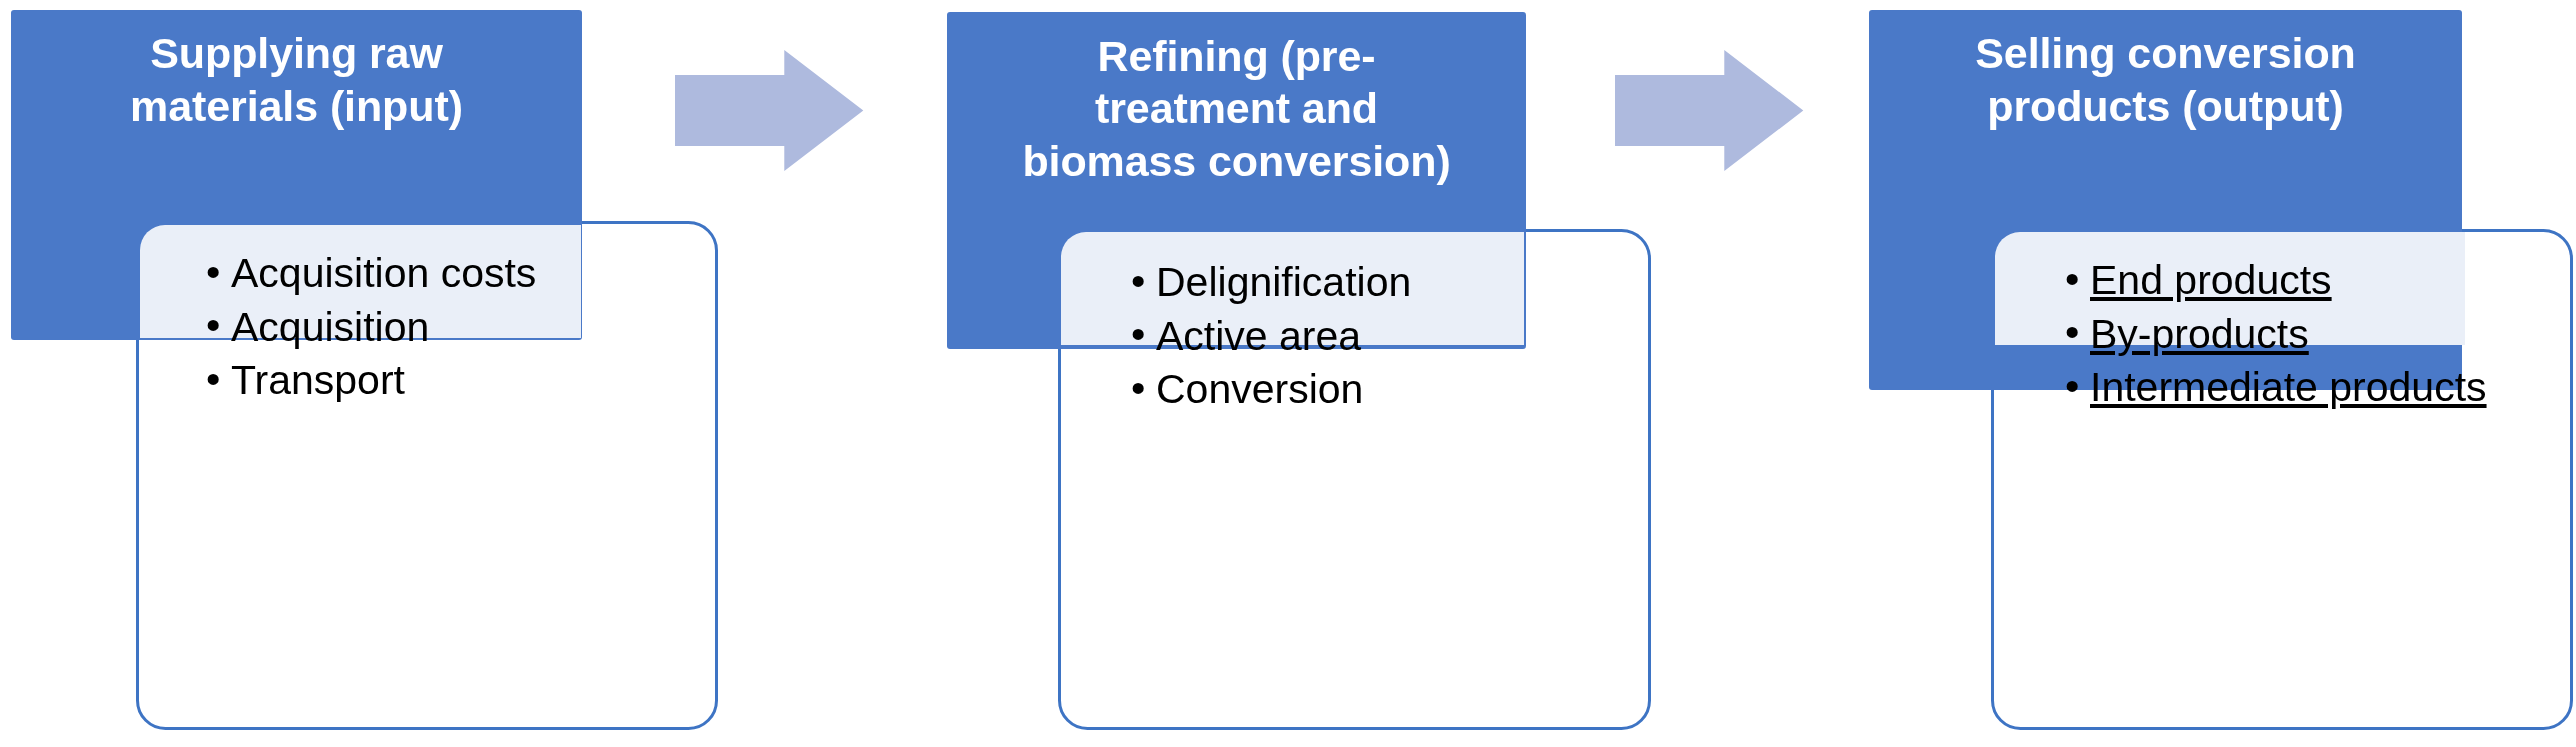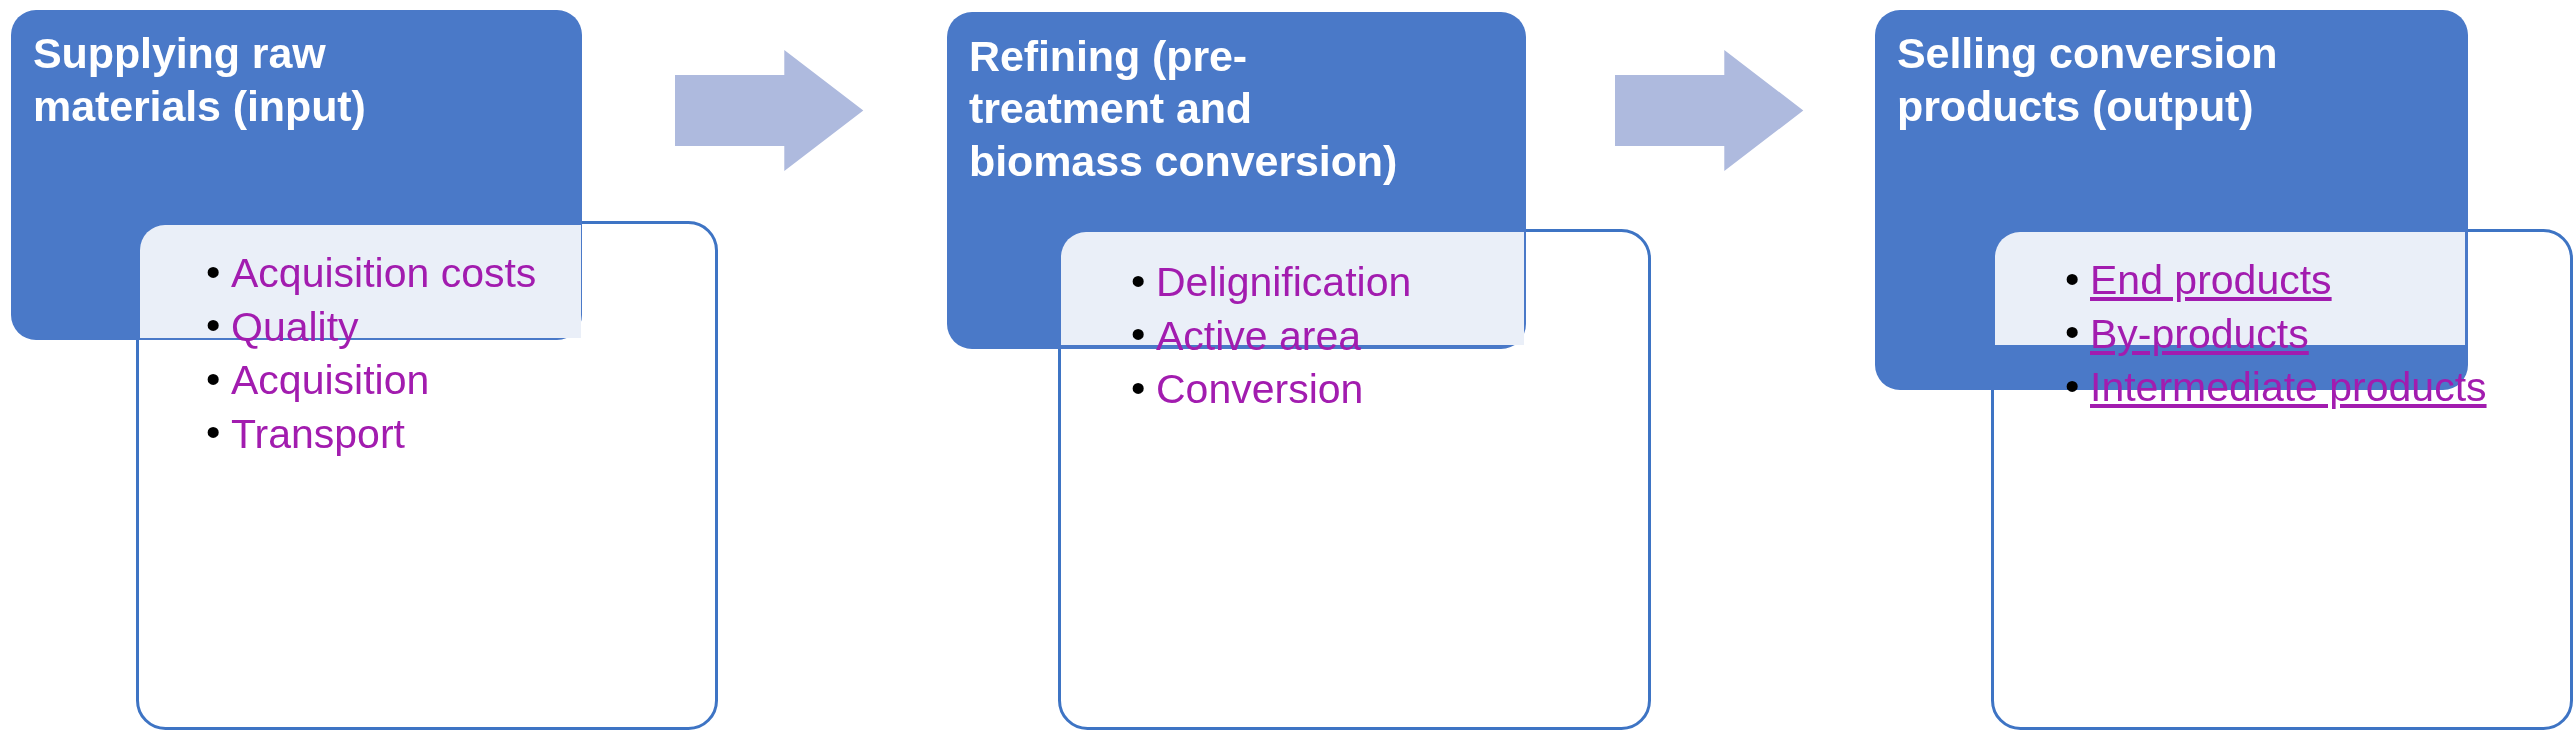--- a/index.html
+++ b/index.html
@@ -16,26 +16,27 @@
     font-family: "Liberation Sans", sans-serif;
   }
 
   
   .stage { position: absolute; top: 0; height: 748px; }
 
   .header-box {
     position: absolute;
     box-sizing: border-box;
     background: #4A79C8;
-    border-radius: 25px;
+    border-radius: 3px;
     color: #ffffff;
     font-weight: bold;
     line-height: 1.22;
     padding: 17.7px 22px 0 22px;
     z-index: 2;
+    text-align: center;
   }
   .header-title {
     font-size: 43px;
     font-weight: bold;
     letter-spacing: -0.1px;
     white-space: pre-line;
   }
 
   .detail-box {
     position: absolute;
@@ -53,21 +54,21 @@
     z-index: 3;
     pointer-events: none;
   }
 
   .bullets {
     position: absolute;
     z-index: 4;
     list-style: none;
     margin: 0;
     padding: 0;
-    color: #a21caf;
+    color: #000000;
     font-size: 41px;
     line-height: 1.27;
   }
   .bullets li {
     position: relative;
     padding-left: 25px;
     margin: 0 0 1.5px 0;
   }
   .bullets li::before {
     content: "\2022";
@@ -90,21 +91,21 @@
   #header-1 { left: 11px;  top: 9.6px; width: 571px; height: 330px; }
   #detail-1 { left: 136px; top: 221px; width: 582px; height: 509px; }
   #tint-1   { left: 140px; top: 225px; width: 441px; height: 113px; border-bottom-left-radius: 0; border-top-left-radius: 25px; }
   #bullets-1{ left: 206px; top: 247px; width: 501px; }
 
   #header-2 { left: 11px;  top: 12px; width: 579px; height: 337px; }
   #detail-2 { left: 122px; top: 229px; width: 593px; height: 501px; }
   #tint-2   { left: 125px; top: 232px; width: 463px; height: 113px; border-top-left-radius: 25px; }
   #bullets-2{ left: 195px; top: 256px; width: 516px; }
 
-  #header-3 { left: 13px;  top: 9.6px; width: 593px; height: 380px; }
+  #header-3 { left: 7px;  top: 9.6px; width: 593px; height: 380px; }
   #detail-3 { left: 129px; top: 229px; width: 582px; height: 501px; }
   #tint-3   { left: 133px; top: 232px; width: 470px; height: 113px; border-top-left-radius: 25px; }
   #bullets-3{ left: 203px; top: 254px; width: 509px; text-decoration: underline; }
 
   #arrow-1 { left: 675px;  top: 44px; }
   #arrow-2 { left: 1615px; top: 44px; }
 </style>
 </head>
 <body>
 
@@ -116,21 +117,20 @@
 
     <div class="header-box" id="header-1">
       <div class="header-title">Supplying raw
 materials (input)</div>
     </div>
 
     <div class="overlap-tint" id="tint-1"></div>
 
     <ul class="bullets" id="bullets-1">
       <li>Acquisition costs</li>
-      <li>Quality</li>
       <li>Acquisition</li>
       <li>Transport</li>
     </ul>
   </div>
 
   <div class="arrow" id="arrow-1">
     <svg width="192" height="133" viewBox="0 0 260 180" xmlns="http://www.w3.org/2000/svg">
       <polygon points="0,42 148,42 148,8 255,90 148,172 148,138 0,138" fill="#AEBADE"></polygon>
     </svg>
   </div>

